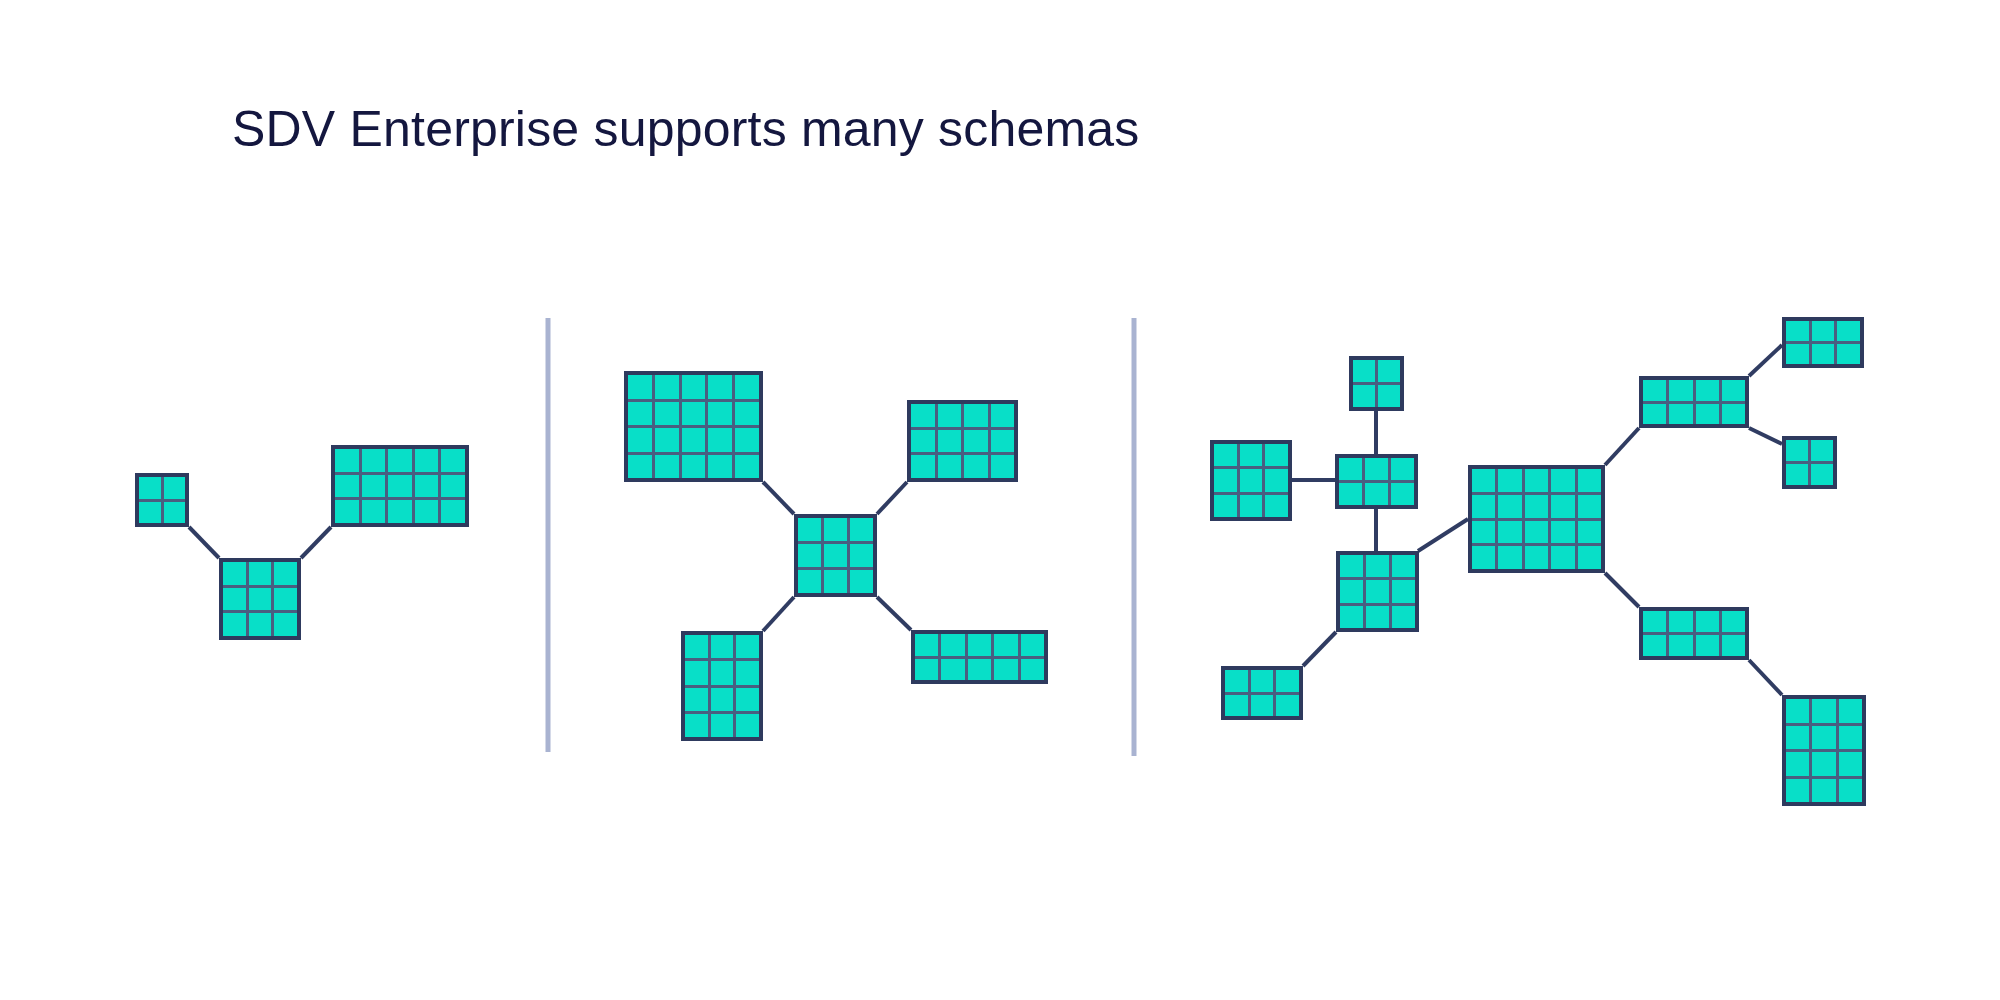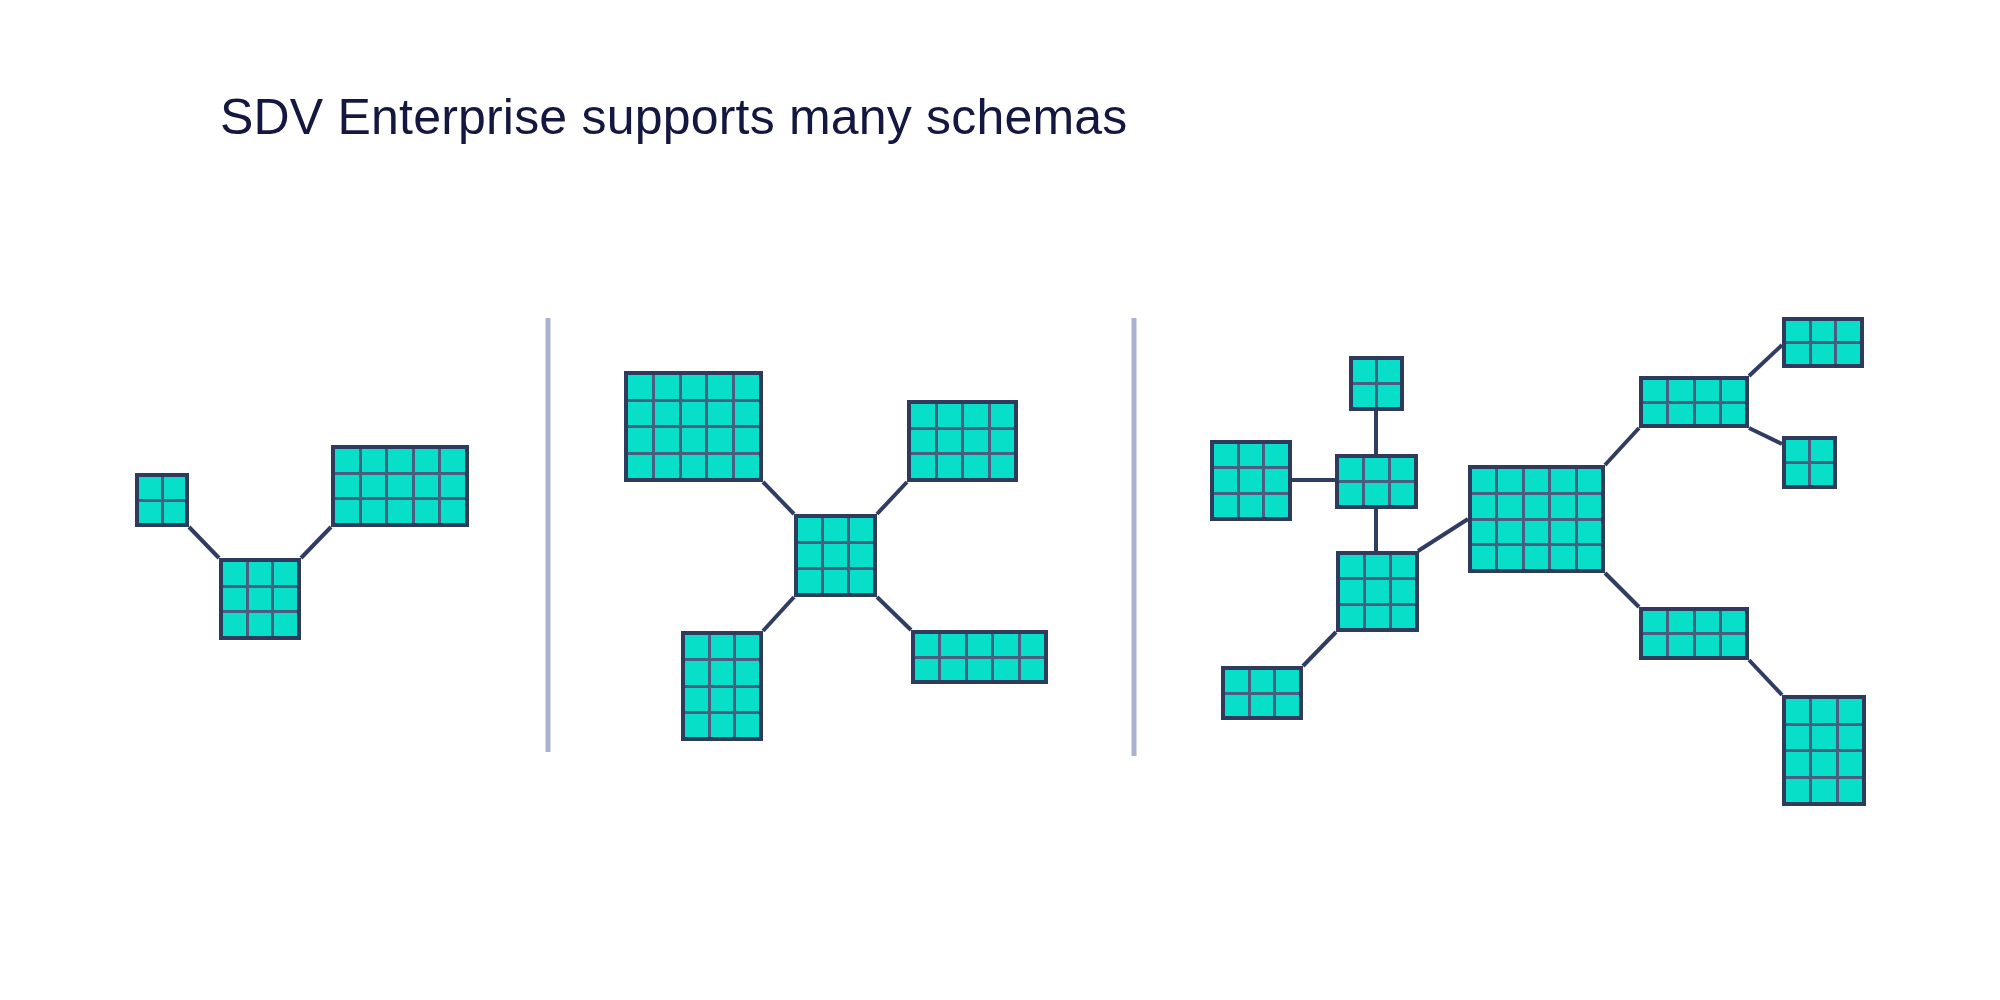--- a/index.html
+++ b/index.html
@@ -12,21 +12,21 @@
     width: 2000px;
     height: 1000px;
     background: var(--bg, #ffffff);
     overflow: hidden;
     font-family: "Liberation Sans", sans-serif;
   }
   .slide-title {
     position: absolute;
     left: 220px;
     top: 88px;
-    margin: 0;
+    margin: 12px;
     font-size: 50px;
     font-weight: 500;
     letter-spacing: 0.2px;
     color: var(--title, #14173f);
     white-space: nowrap;
   }
   #connector-layer {
     position: absolute;
     left: 0;
     top: 0;

